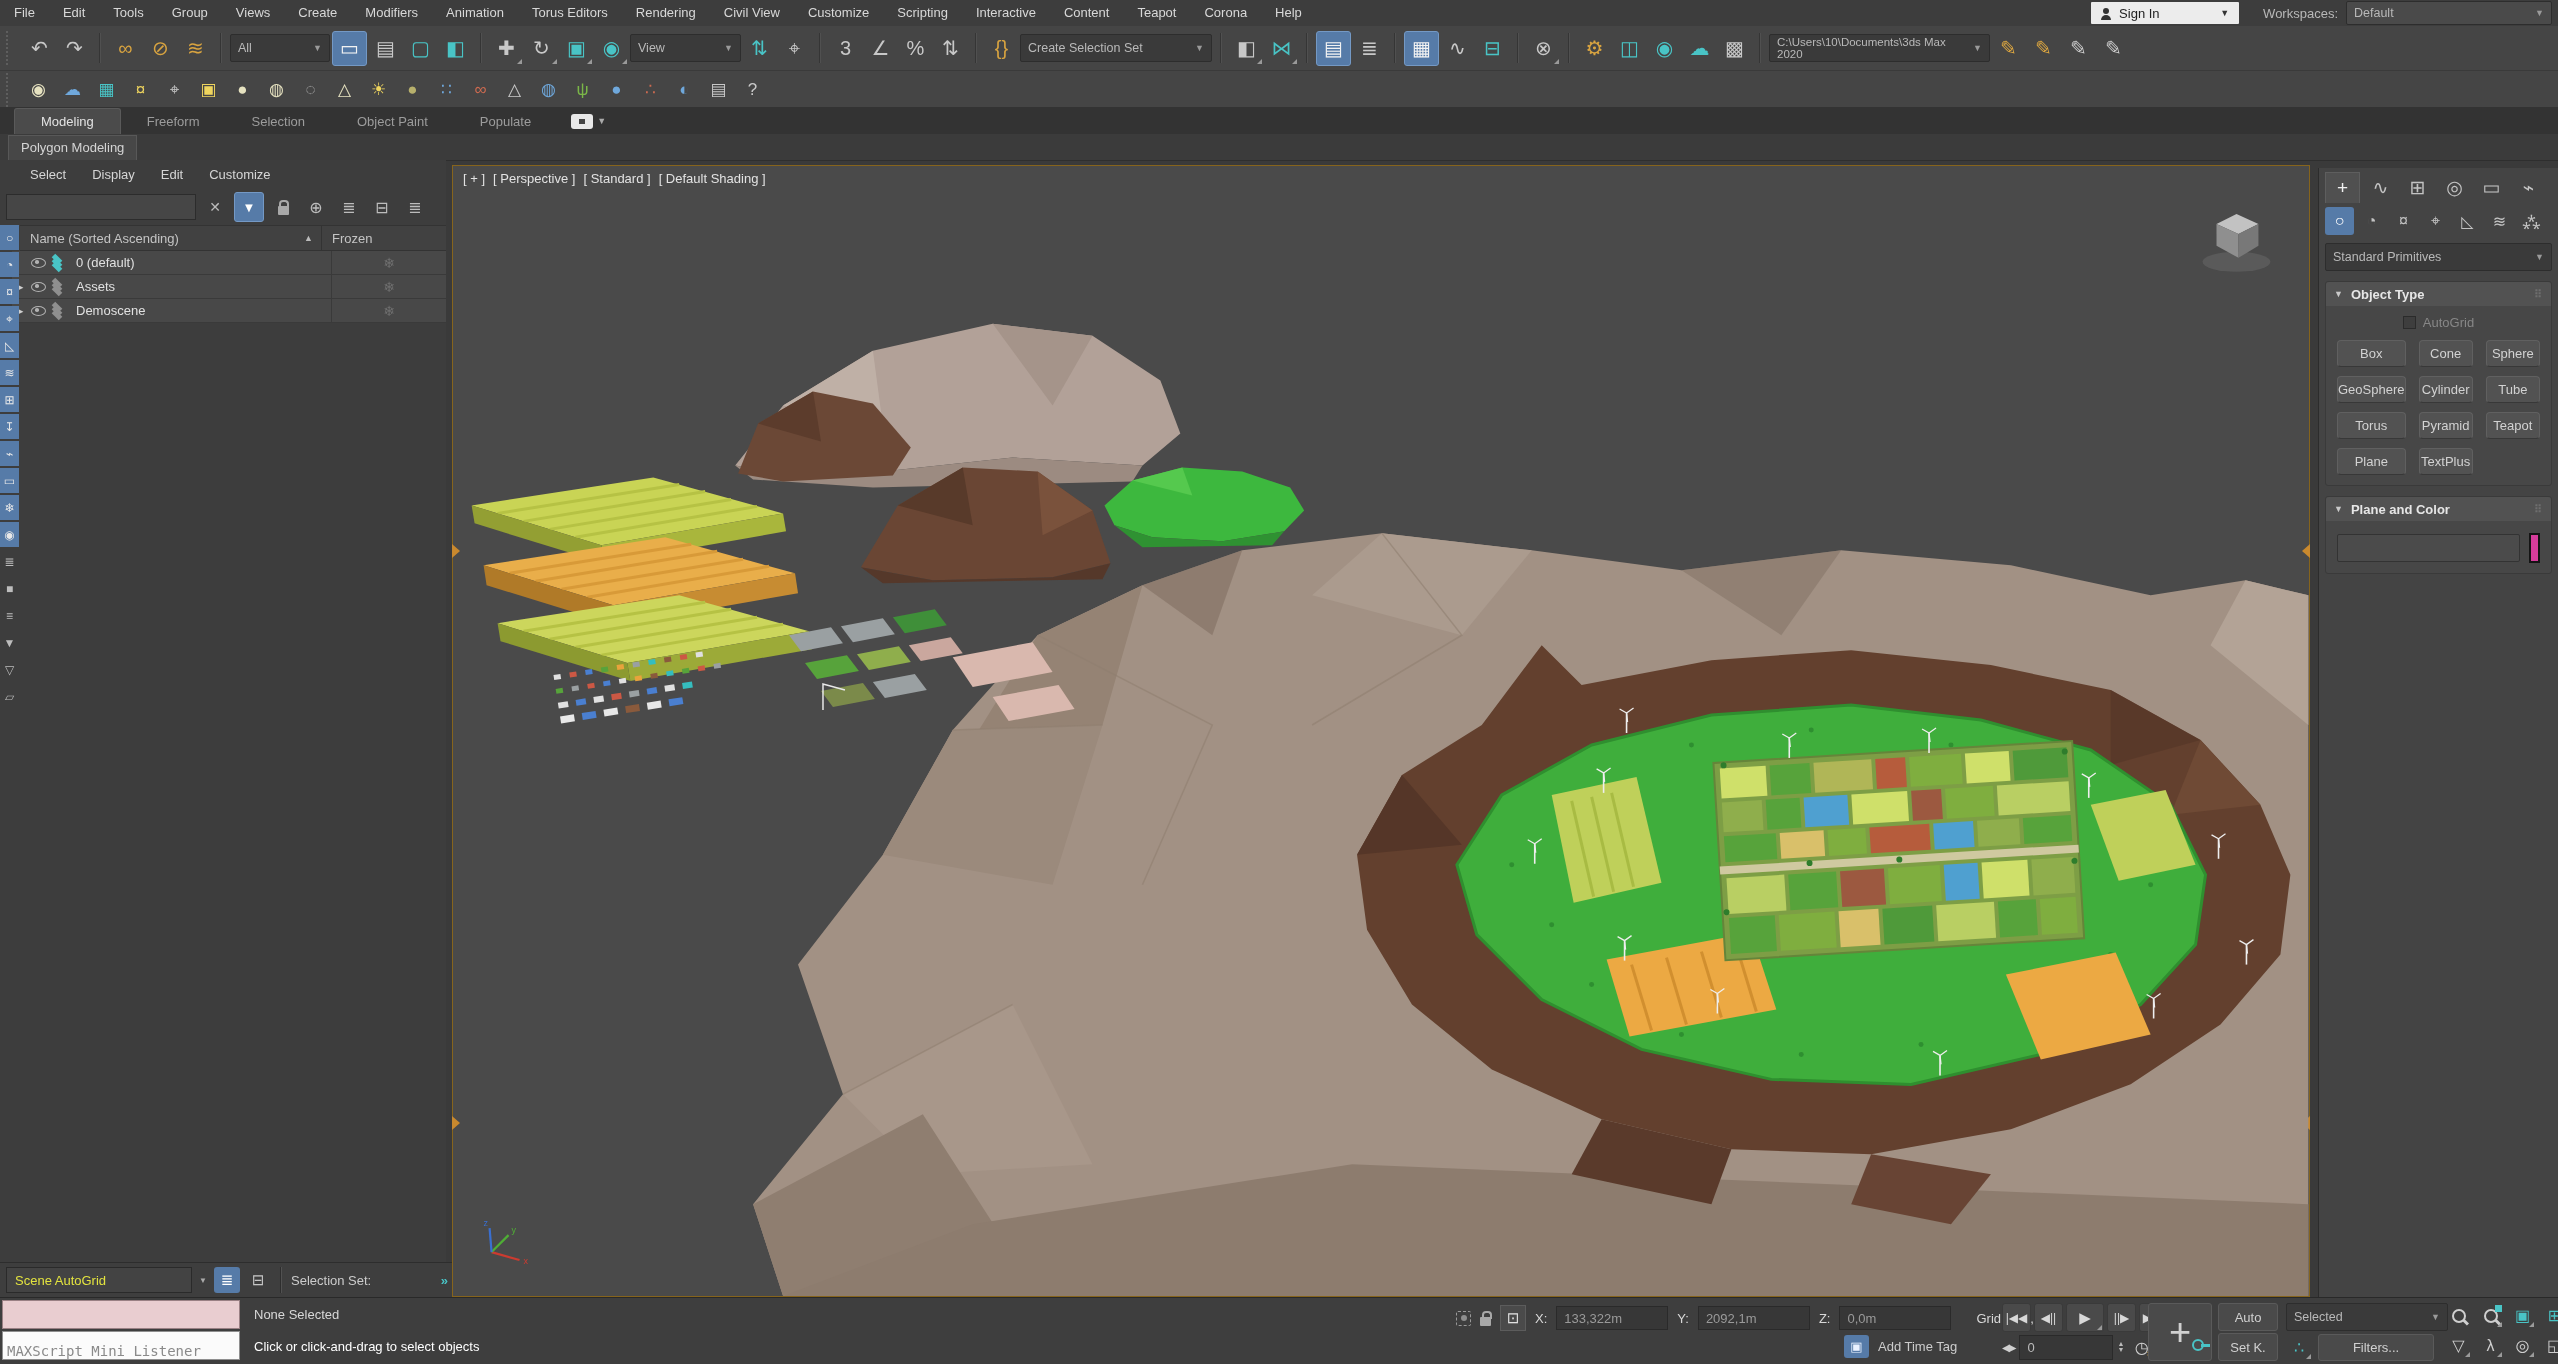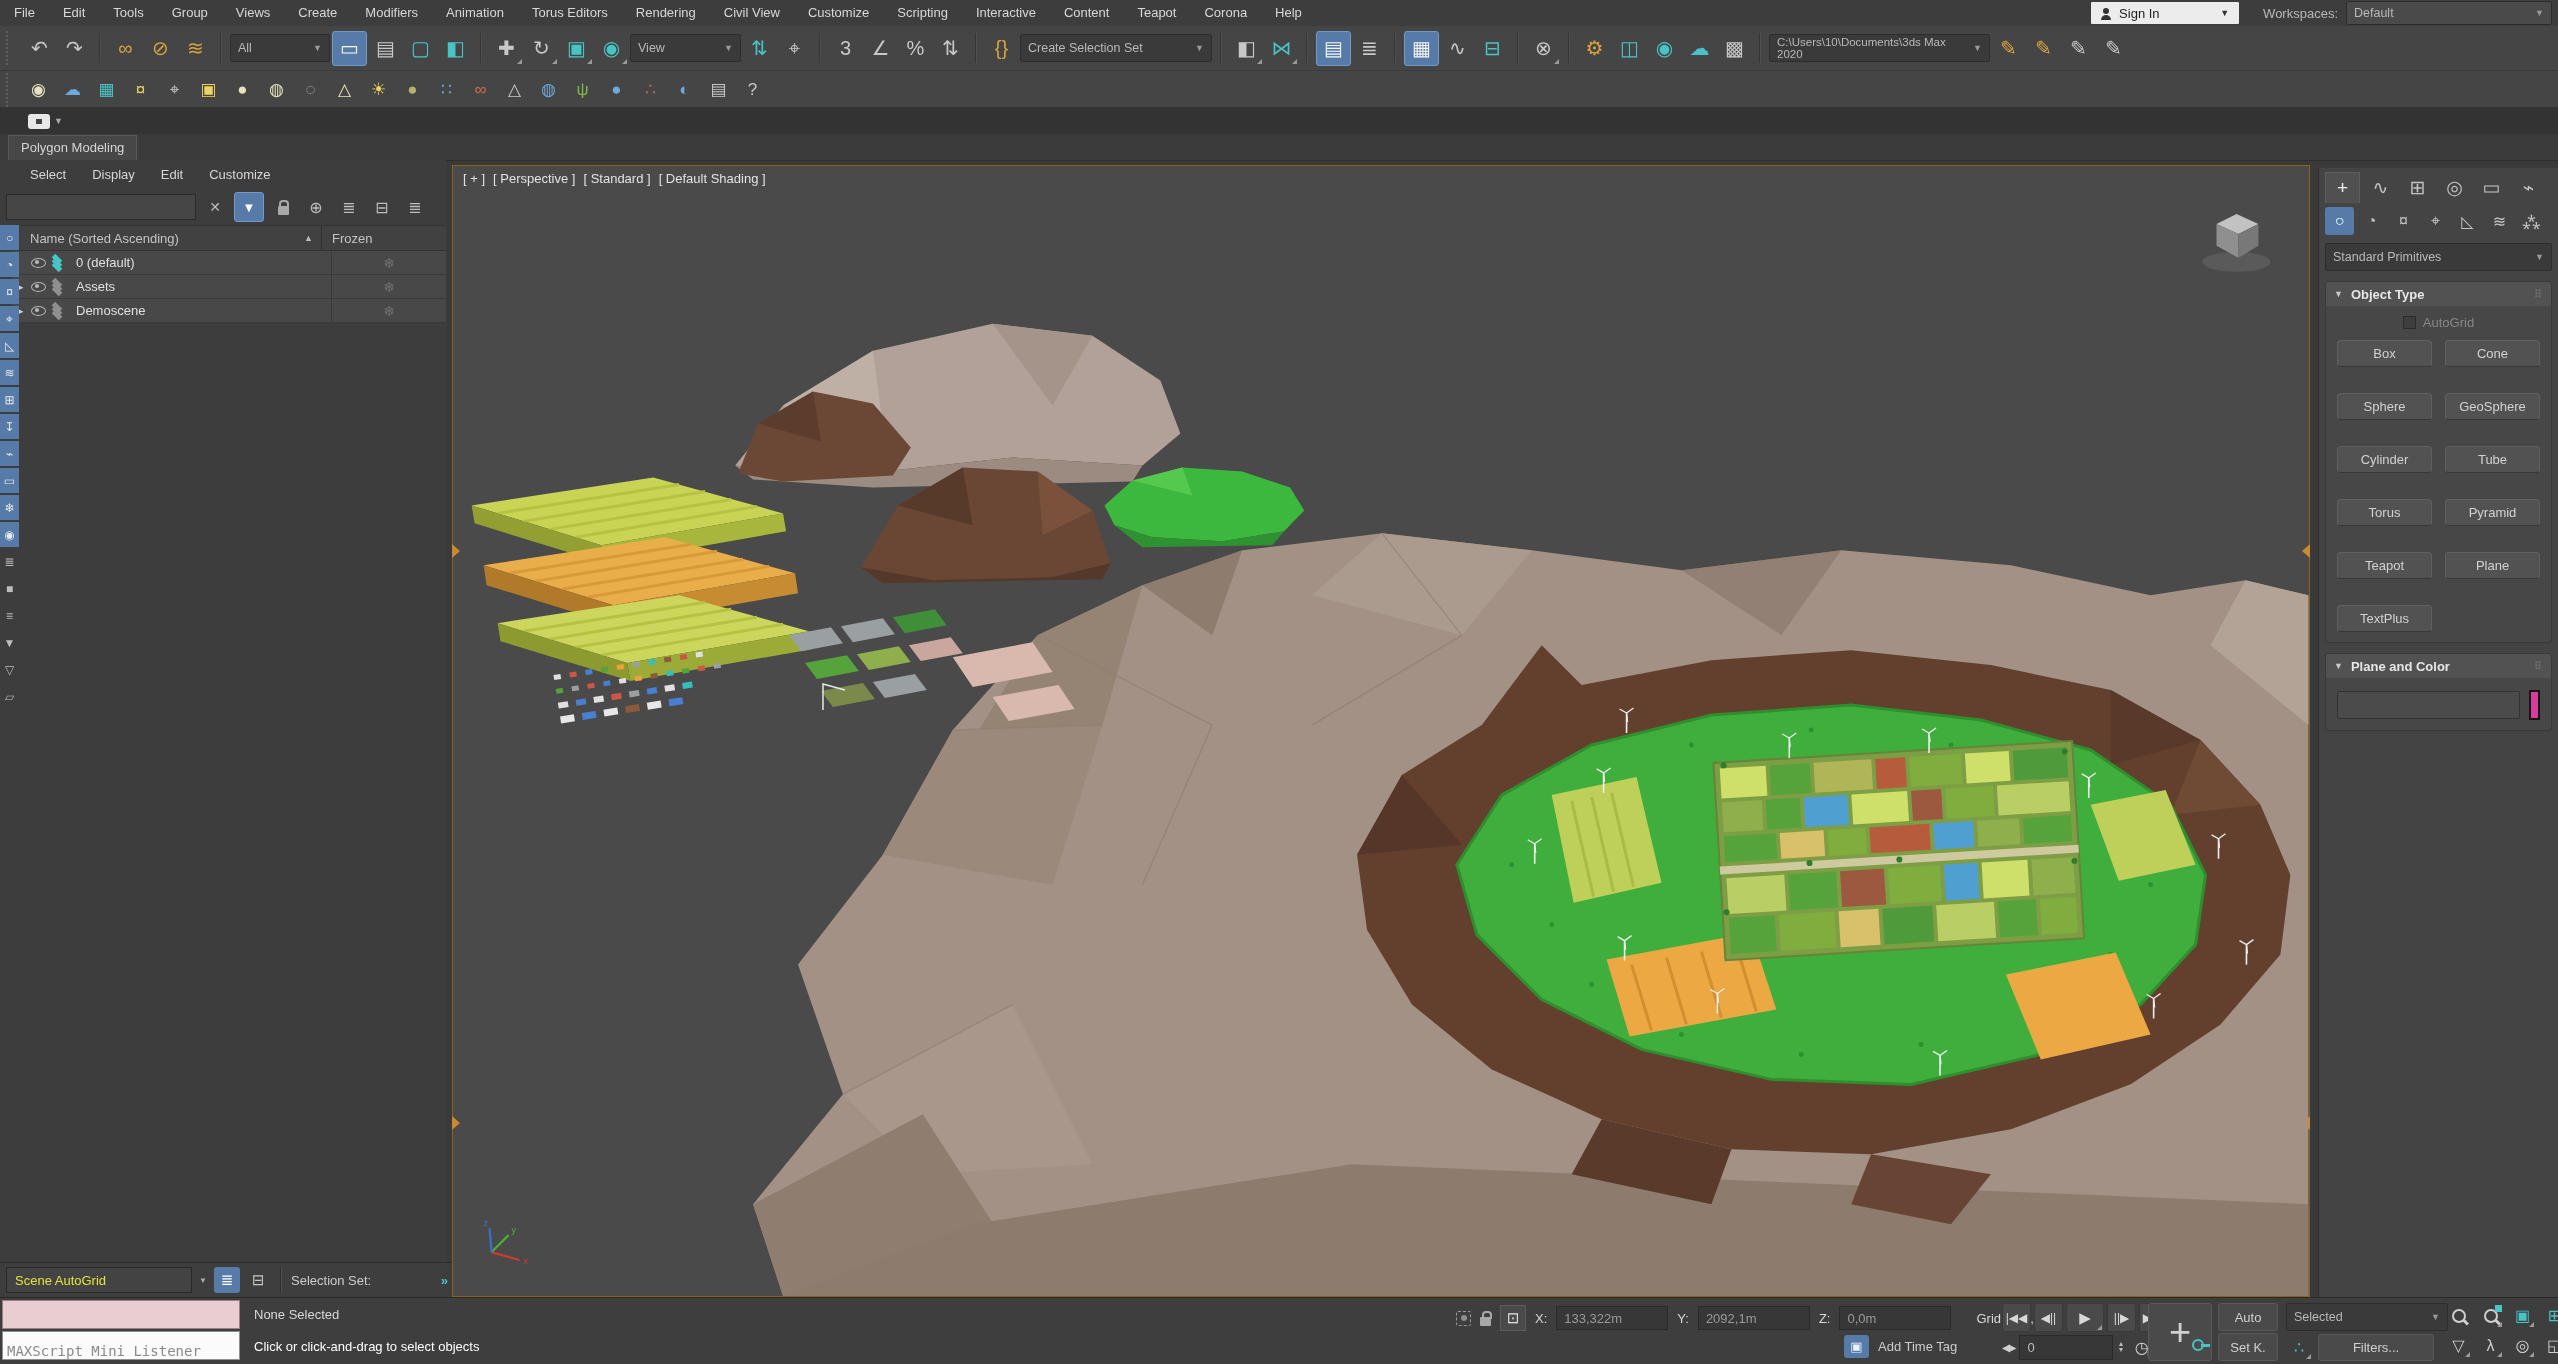--- a/index.html
+++ b/index.html
@@ -121,21 +121,21 @@
   .cp-cat{width:29px;height:28px;display:flex;align-items:center;justify-content:center;font-size:16px;color:#c3c3c3;border-radius:3px}
   .cp-cat[data-active="true"]{background:#567ba8;color:#fff}
   .cp-dd{margin-top:8px}
   .rollout{margin-top:10px;background:#474747;border:1px solid #3a3a3a;border-radius:3px;padding-bottom:10px}
   .rollhead{height:24px;background:#525252;display:flex;align-items:center;padding:0 8px;gap:8px;
             font-weight:bold;color:#e6e6e6;border-radius:3px 3px 0 0}
   .rollhead .arr{font-size:9px;color:#c9c9c9}
   .rollhead .grip{margin-left:auto;color:#6e6e6e;font-size:11px;letter-spacing:1px}
   .autogrid{display:flex;align-items:center;gap:7px;justify-content:center;color:#878787;margin:9px 0 10px}
   .chk{width:11px;height:11px;background:#3e3e3e;border:1px solid #2b2b2b}
-  .btngrid{display:grid;grid-template-columns:1fr 1fr;gap:26px 13px;padding:0 11px}
+  .btngrid{display:grid;grid-template-columns:1fr 1fr 1fr;gap:9px 13px;padding:0 11px}
   .cpbtn{height:25px;background:#525252;border:1px solid #606060;border-bottom-color:#383838;border-radius:4px;
          color:#d2d2d2;display:flex;align-items:center;justify-content:center}
   .ncrow{display:flex;gap:9px;padding:0 11px;margin-top:12px;align-items:center}
   .ncinput{flex:1;height:24px;background:#4b4b4b;border:1px solid #333;border-radius:2px}
   .swatch{width:27px;height:26px;border:2px solid #141414}
   
   .statusbar{position:absolute;left:0;top:1297px;width:2558px;height:67px;background:#3e3e3e;
              border-top:1px solid #292929;box-sizing:border-box}
   .msl1{position:absolute;left:2px;top:2px;width:238px;height:29px;background:#e9cdd0;border:1px solid #9a8084;box-sizing:border-box}
   .msl2{position:absolute;left:2px;top:33px;width:238px;height:29px;background:#fbfbfb;border:1px solid #8f8f8f;
@@ -346,20 +346,28 @@
         <span class="tbtn tbtn2" data-tone="green">ψ</span>
         <span class="tbtn tbtn2" data-tone="blue">●</span>
         <span class="tbtn tbtn2" data-tone="red">∴</span>
         <span class="tbtn tbtn2" data-tone="blue">◐</span>
         <span class="tbtn tbtn2">▤</span>
         <span class="tbtn tbtn2">?</span>
       </div>
   </div>
 
   <div class="ribbontabs">
+    <div style="display:flex;align-items:flex-end">
+
+    <span class="rtab" data-active="true">Modeling</span>
+        <span class="rtab">Freeform</span>
+        <span class="rtab">Selection</span>
+        <span class="rtab">Object Paint</span>
+        <span class="rtab">Populate</span>
+      </div>
     <span class="ribbon-min"></span>
     <span class="ribbon-car">▼</span>
   </div>
   <div class="ribbonpanel">
     <span class="ptab">Polygon Modeling</span>
   </div>
 
   <div class="sepanel">
     <div class="semenus">
 

